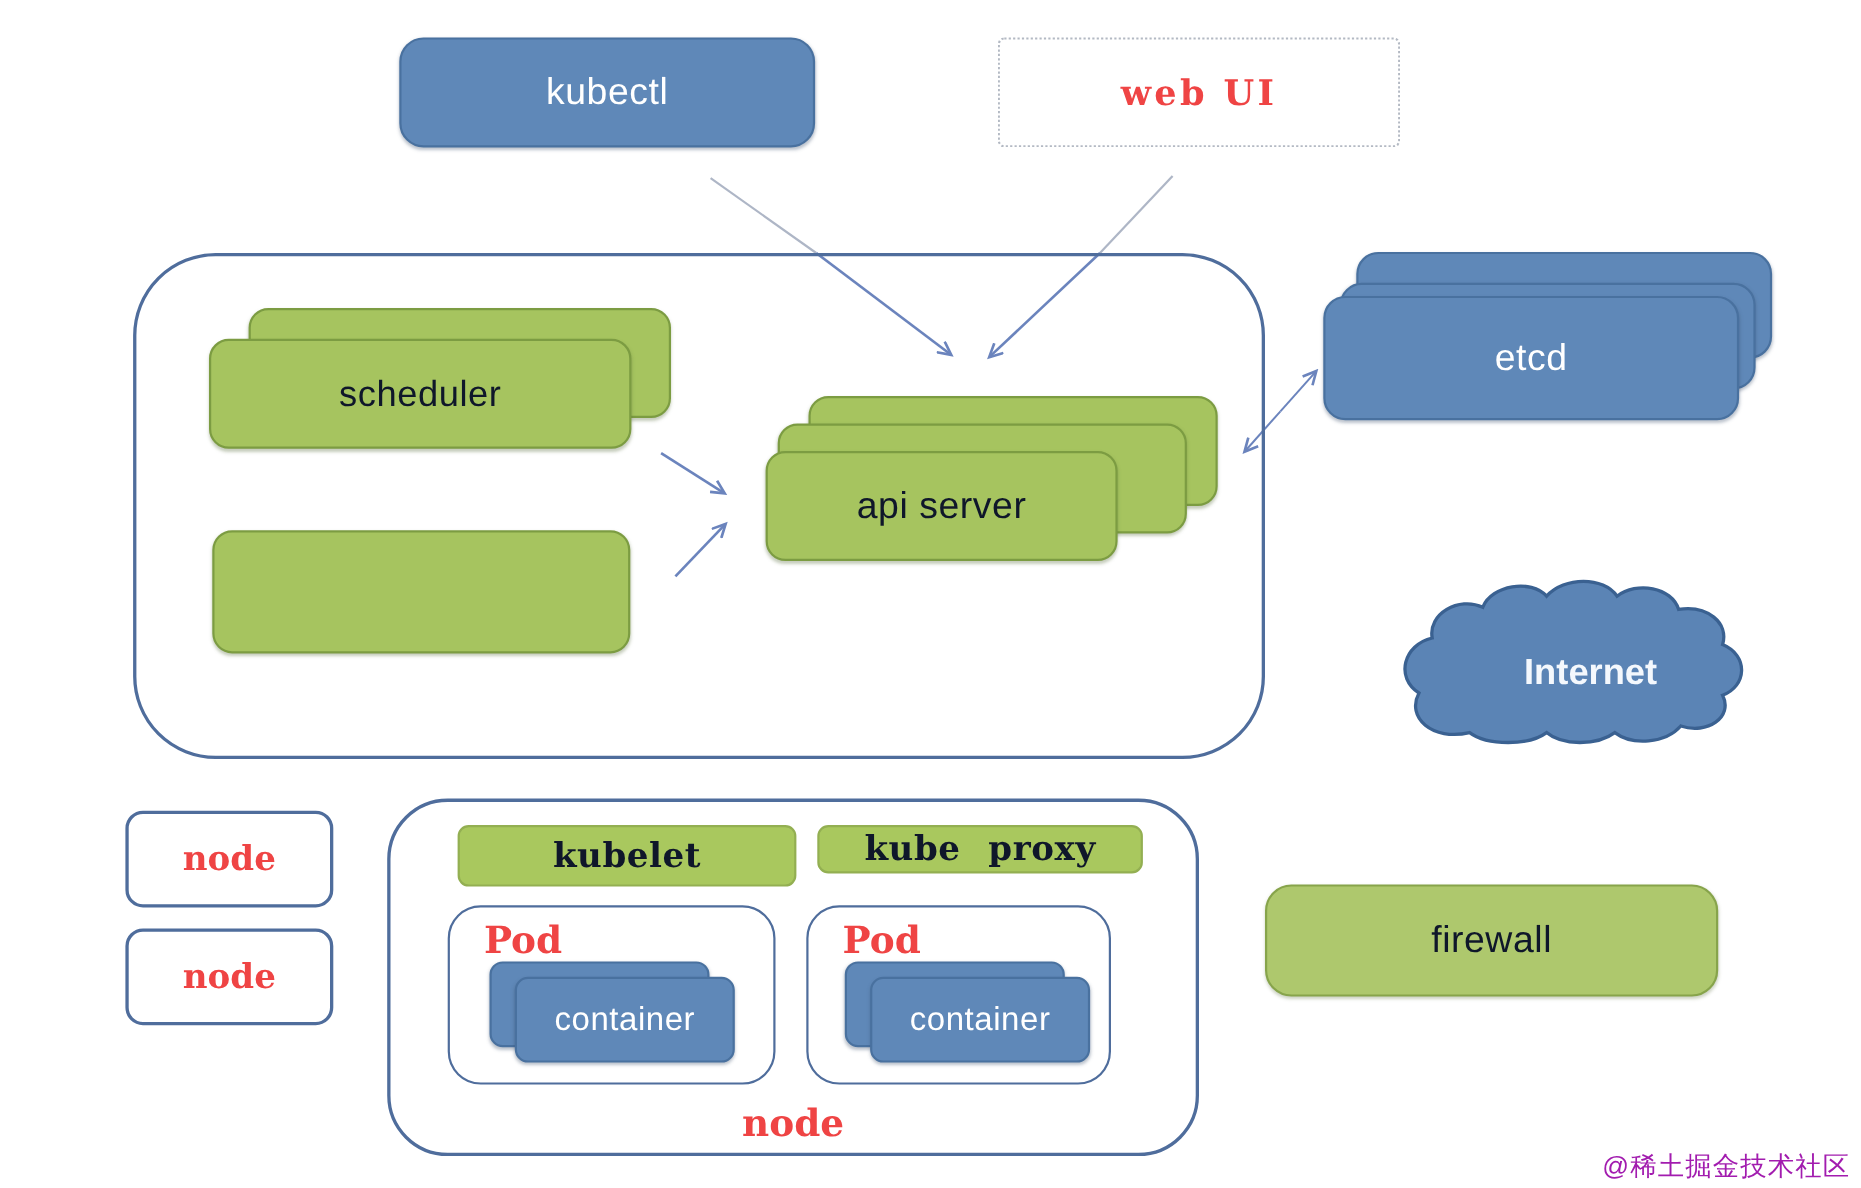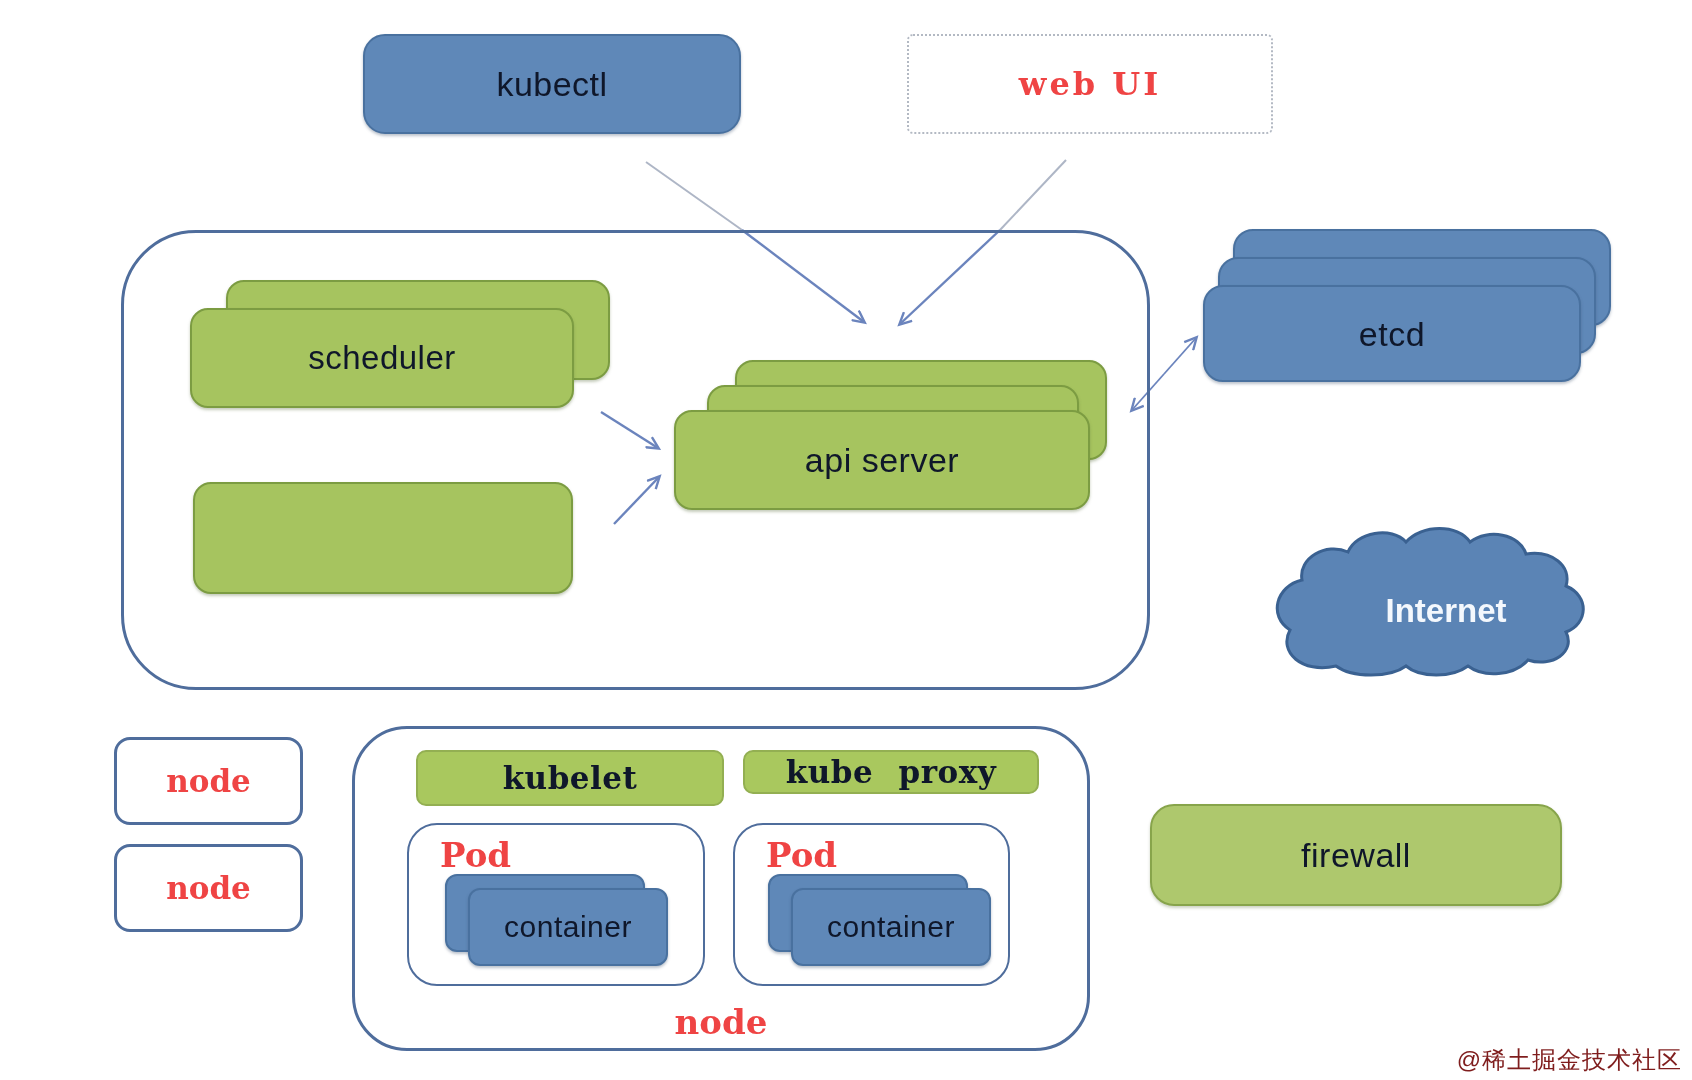--- a/index.html
+++ b/index.html
@@ -14,29 +14,29 @@
     box-shadow:0 2px 3px rgba(60,80,110,.35);
   }
   .greenbox{
     background:#a6c45f;border:2px solid #7c9c42;border-radius:18px;
     box-shadow:0 2px 3px rgba(90,110,60,.35);
   }
   .lbl{
     position:absolute;left:0;right:0;top:50%;transform:translateY(-50%);
     text-align:center;color:#0f172a;font-size:33px;letter-spacing:.5px;
   }
-  .lbl-blue{color:#0f172a;}
+  .lbl-blue{color:#ffffff;}
   
   .outline{border:3px solid #4f6d9c;border-radius:60px;background:transparent;}
   .serif{font-family:"DejaVu Serif","Liberation Serif",serif;font-weight:bold;}
   .blacktext{color:#ef4444;}
   .center{display:flex;align-items:center;justify-content:center;text-align:center;}
   svg{position:absolute;left:0;top:0;pointer-events:none;}
   .watermark{
-    position:absolute;right:10px;top:1044px;color:#7f1d1d;
+    position:absolute;right:10px;top:1044px;color:#a21caf;
     font-size:24px;letter-spacing:1px;
   }
 </style>
 </head>
 <body>
 
 <div id="canvas">
 
   <svg width="1692" height="1080" viewBox="0 0 1692 1080">
     <defs>
@@ -85,27 +85,27 @@
 
   <div class="abs greenbox" style="left:226px;top:280px;width:384px;height:100px;"></div>
   <div class="abs greenbox" style="left:190px;top:308px;width:384px;height:100px;">
     <div class="lbl">scheduler</div>
   </div>
 
   <div class="abs greenbox" style="left:193px;top:482px;width:380px;height:112px;"></div>
 
   <div class="abs greenbox" style="left:735px;top:360px;width:372px;height:100px;"></div>
   <div class="abs greenbox" style="left:707px;top:385px;width:372px;height:100px;"></div>
-  <div class="abs greenbox" style="left:674px;top:410px;width:416px;height:100px;">
+  <div class="abs greenbox" style="left:696px;top:410px;width:320px;height:100px;">
     <div class="lbl" style="font-size:34px;">api server</div>
   </div>
 
   <div class="abs bluebox" style="left:1233px;top:229px;width:378px;height:97px;"></div>
   <div class="abs bluebox" style="left:1218px;top:257px;width:378px;height:97px;"></div>
-  <div class="abs bluebox" style="left:1203px;top:285px;width:378px;height:97px;">
+  <div class="abs bluebox" style="left:1203px;top:269px;width:378px;height:113px;">
     <div class="lbl lbl-blue" style="font-size:34px;">etcd</div>
   </div>
 
   <div class="abs" style="left:1326px;top:592px;width:240px;text-align:center;color:#f4f8fd;font-size:33px;font-weight:bold;">Internet</div>
 
   <div class="abs outline center serif blacktext" style="left:114px;top:737px;width:189px;height:88px;border-radius:16px;font-size:31px;">
     <span>node</span>
   </div>
   <div class="abs outline center serif blacktext" style="left:114px;top:844px;width:189px;height:88px;border-radius:16px;font-size:31px;">
     <span>node</span>

